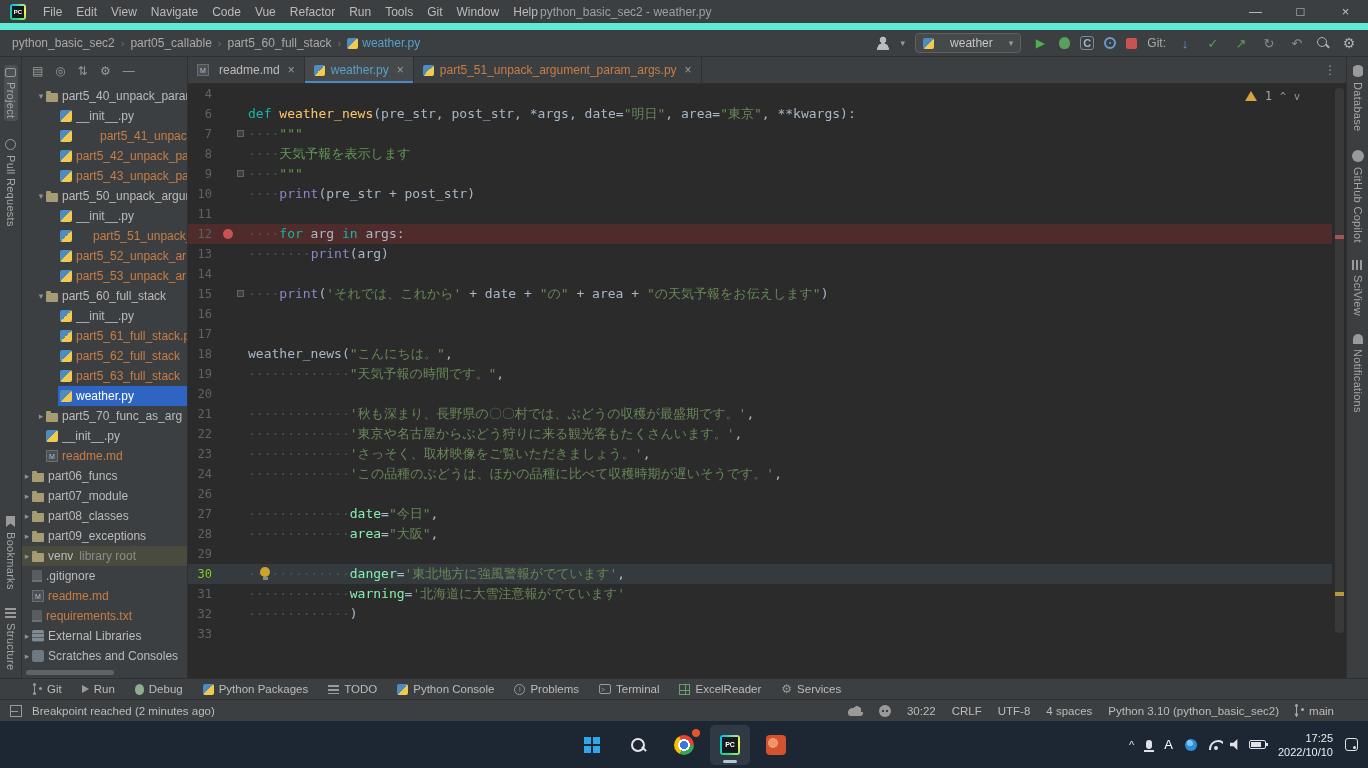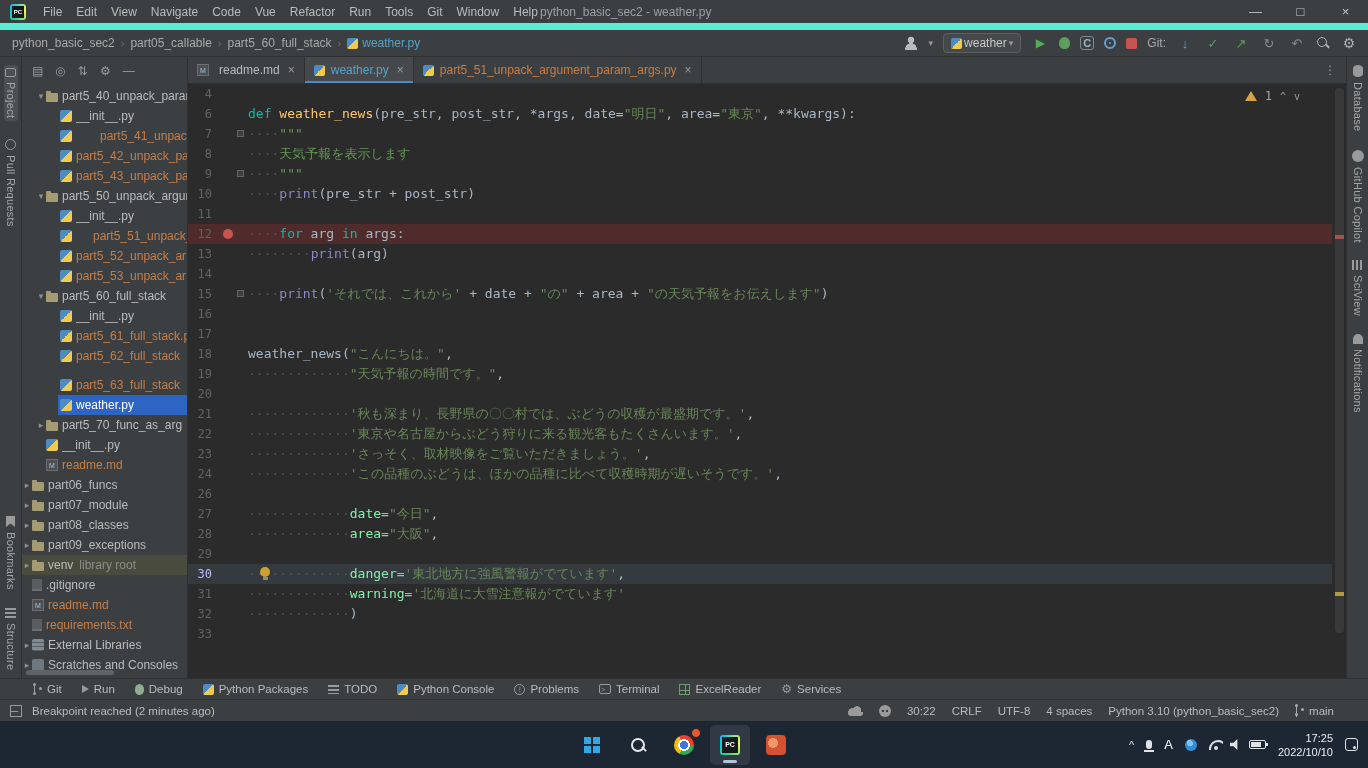--- a/index.html
+++ b/index.html
@@ -19,21 +19,21 @@
 
   
   .navbar{height:27px;flex:none;background:#3c3f41;border-bottom:1px solid #303030;display:flex;align-items:center;padding:0 10px}
   .crumbs{display:flex;align-items:center}
   .crumb{color:#a9a9a9;padding:0 2px;display:flex;align-items:center;gap:4px}
   .crumb.last{color:#56a2c8}
   .crumb-sep{color:#6f6f6f;margin:0 4px;font-size:11px}
   .nav-right{margin-left:auto;display:flex;align-items:center;gap:10px}
   .py-icon{width:12px;height:12px;border-radius:2px;background:linear-gradient(135deg,#4e8cc0 0 50%,#f2cb4e 50% 100%);flex:none;display:inline-block}
   .py-icon.sm{width:11px;height:11px}
-  .run-pill{display:flex;align-items:center;gap:2px;background:#45494a;border:1px solid #5e6163;border-radius:4px;height:20px;padding:0 7px;color:#c7c7c7}
+  .run-pill{display:flex;align-items:center;gap:16px;background:#45494a;border:1px solid #5e6163;border-radius:4px;height:20px;padding:0 7px;color:#c7c7c7}
   .pill-caret{color:#9a9a9a;font-size:9px}
   .nav-ic{display:inline-flex;align-items:center;justify-content:center;width:18px;height:18px;font-size:13px;color:#afb1b3}
   .ic-user{position:relative;width:16px}
   .ic-user::before{content:"";width:14px;height:14px;background:
      radial-gradient(circle at 50% 28%,#b9bbbd 3px,transparent 3.6px),
      radial-gradient(circle at 50% 92%,#b9bbbd 5.5px,transparent 6px)}
   .ic-play{color:#4fae4f;font-size:12px}
   .ic-bug{width:11px;height:12px;border-radius:50% 50% 45% 45%;background:#5c9e5c}
   .ic-cov{color:#9fb6c8;font-size:11px;font-weight:bold;border:1px solid #7d8a94;border-radius:3px;width:14px;height:14px}
   .ic-prof{width:12px;height:12px;border:2px solid #6a9cd0;border-radius:50%;position:relative}
@@ -96,21 +96,21 @@
   .tab{display:flex;align-items:center;gap:6px;padding:0 9px;border-right:1px solid #303030;font-size:12px}
   .tab.active{background:#45494c;box-shadow:inset 0 -2px 0 #4a88c7}
   .tab-close{color:#9b9b9b;font-size:12px;margin-left:2px}
   .tab-more{margin-left:auto;display:flex;align-items:center;padding:0 10px;color:#9a9a9a}
   .editor{flex:1;position:relative;overflow:hidden;font-family:"DejaVu Sans Mono","DejaVu Sans",monospace;font-size:13px}
   .code-lines{position:absolute;inset:0 14px 0 0}
   .line{display:flex;height:20px;line-height:20px;position:relative}
   .line.bp{background:#4f2b2b}
   .line.cur{background:#343a3d}
   .lnum{width:34px;flex:none;text-align:right;padding-right:10px;color:#606366;font-size:12px}
-  .line.cur .lnum{color:#c4b5fd}
+  .line.cur .lnum{color:#84cc16}
   .gmark{width:26px;flex:none;position:relative}
   .bp-dot{position:absolute;left:1px;top:5px;width:10px;height:10px;border-radius:50%;background:#c75450}
   .fold-mark{position:absolute;right:4px;top:6px;width:7px;height:7px;border:1px solid #5f6467;background:#3c3f41}
   .lcode{flex:1;white-space:pre;position:relative}
   .tk-kw{color:#14b8a6}.tk-fn{color:#ffc66d}.tk-t{color:#a9b7c6}.tk-s{color:#6a8759}
   .tk-d{color:#629755}.tk-b{color:#8888c6}.tk-nm{color:#86efac}.tk-w{color:#4f5557}
   .bulb{position:absolute;left:12px;top:3px;width:10px;height:14px}
   .bulb::before{content:"";position:absolute;top:0;left:0;width:10px;height:10px;border-radius:50%;background:#cda32e}
   .bulb::after{content:"";position:absolute;bottom:1px;left:2.5px;width:5px;height:3px;background:#8a8a8a}
   .inspections{position:absolute;top:5px;right:46px;display:flex;gap:8px;align-items:center;color:#a6a6a6;font-size:11.5px}
@@ -366,21 +366,21 @@
           <div class="tree-row" style="padding-left: 28px;">
             <span class="tree-chev"></span>
             <span class="tree-icon icon-py"></span>
             <span class="tree-label" style="color: rgb(200, 125, 69);">part5_61_full_stack.p</span>
           </div>
           <div class="tree-row" style="padding-left: 28px;">
             <span class="tree-chev"></span>
             <span class="tree-icon icon-py"></span>
             <span class="tree-label" style="color: rgb(200, 125, 69);">part5_62_full_stack</span>
           </div>
-          <div class="tree-row" style="padding-left: 28px; margin-top: 9px;">
+          <div class="tree-row" style="padding-left: 28px;">
             <span class="tree-chev"></span>
             <span class="tree-icon icon-py"></span>
             <span class="tree-label" style="color: rgb(200, 125, 69);">part5_63_full_stack</span>
           </div>
           <div class="tree-row selected" style="padding-left: 28px;">
             <span class="tree-chev"></span>
             <span class="tree-icon icon-py"></span>
             <span class="tree-label">weather.py</span>
           </div>
           <div class="tree-row" style="padding-left: 14px;">

